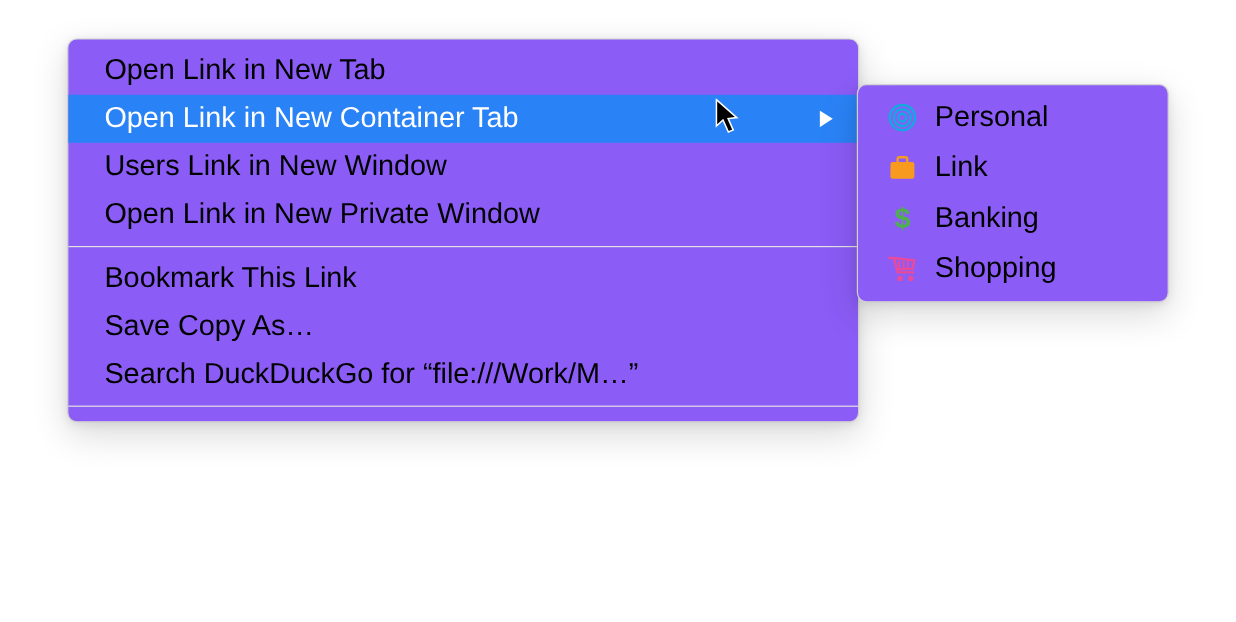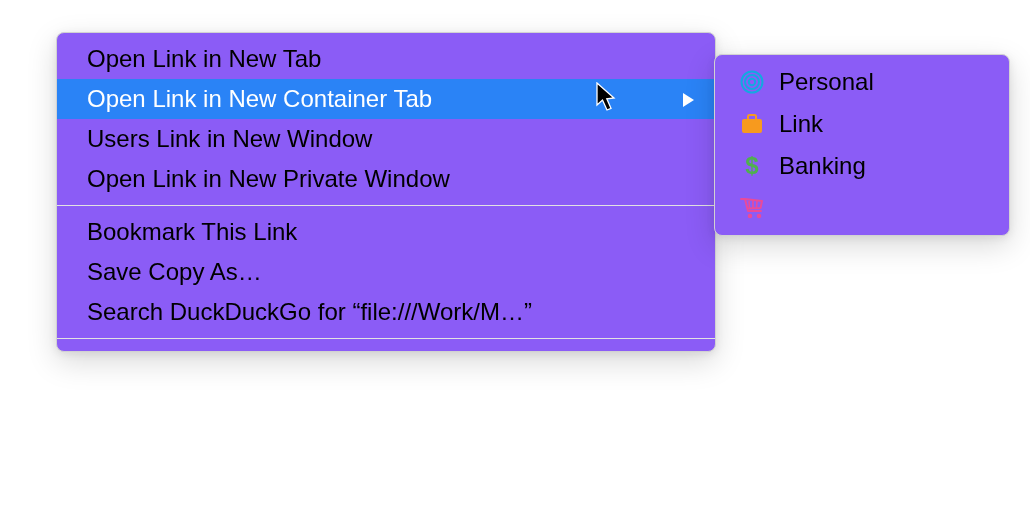--- a/index.html
+++ b/index.html
@@ -49,22 +49,22 @@
       top: 50%;
       transform: translateY(-50%);
     }
     .menu-separator {
       height: 1px;
       background: #e2e2e2;
       margin: 6px 0;
     }
     .submenu {
       left: 714px;
-      top: 54px;
-      width: 296px;
+      top: 70px;
+      width: 260px;
       padding: 6px 0;
     }
     .sub-item {
       display: flex;
       align-items: center;
       height: 42px;
       padding: 0 24px;
       color: #000;
       cursor: default;
       gap: 14px;
@@ -155,20 +155,21 @@
       <svg width="26" height="24" viewBox="0 0 26 24" fill="none">
         <path d="M2 3 H6 L9 15 H22" stroke="#ea4a9a" stroke-width="2" stroke-linecap="round" stroke-linejoin="round"></path>
         <path d="M6 3 L23 5 L21.5 12 L8.2 12.5" stroke="#ea4a9a" stroke-width="2" stroke-linejoin="round"></path>
         <line x1="10" y1="5" x2="10.5" y2="12" stroke="#ea4a9a" stroke-width="1.6"></line>
         <line x1="14" y1="5" x2="14" y2="12" stroke="#ea4a9a" stroke-width="1.6"></line>
         <line x1="18" y1="5" x2="17.5" y2="12" stroke="#ea4a9a" stroke-width="1.6"></line>
         <circle cx="11" cy="20" r="2.3" fill="#ea4a9a"></circle>
         <circle cx="20" cy="20" r="2.3" fill="#ea4a9a"></circle>
       </svg>
     </span>
+    <span>Shopping</span>
   </div>
 </div>
 
 <div class="cursor-pointer">
   <svg width="22" height="30" viewBox="0 0 22 30">
     <polygon points="1,1 1,23 6.5,18 11,28 15,26.3 10.8,16.8 18,16" fill="#000000" stroke="#ffffff" stroke-width="1.3"></polygon>
   </svg>
 </div>
 
 </body></html>

